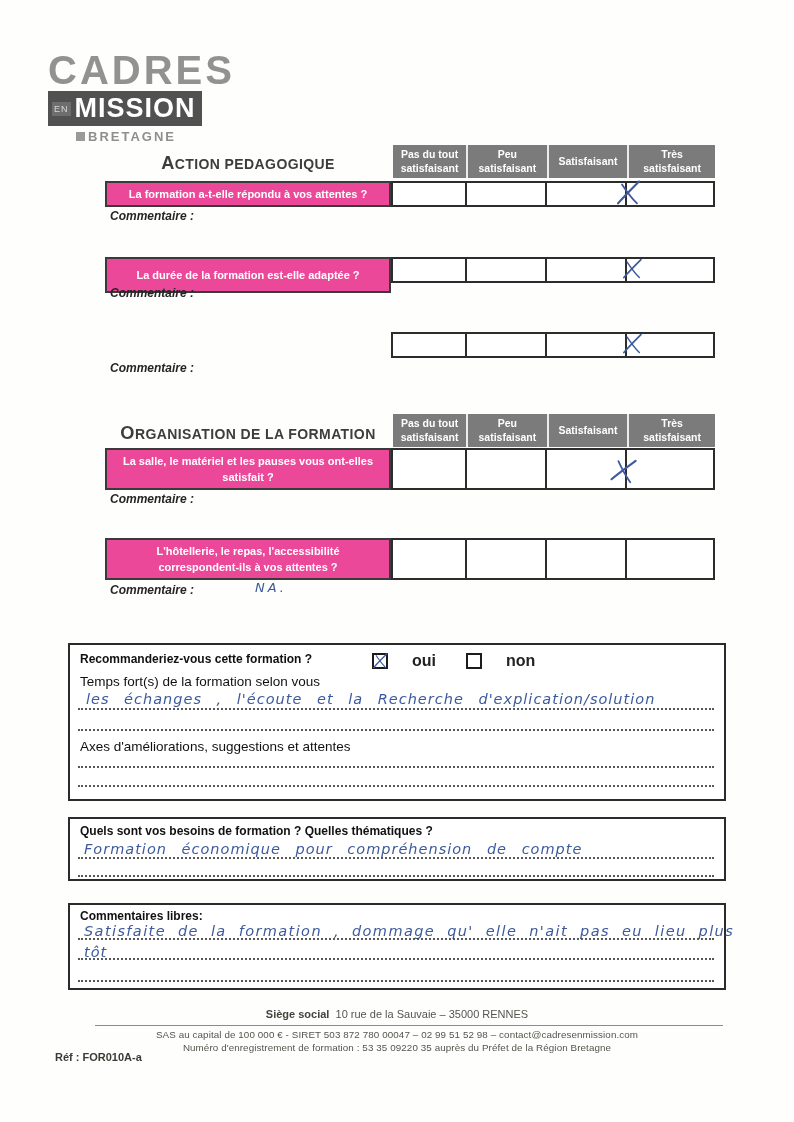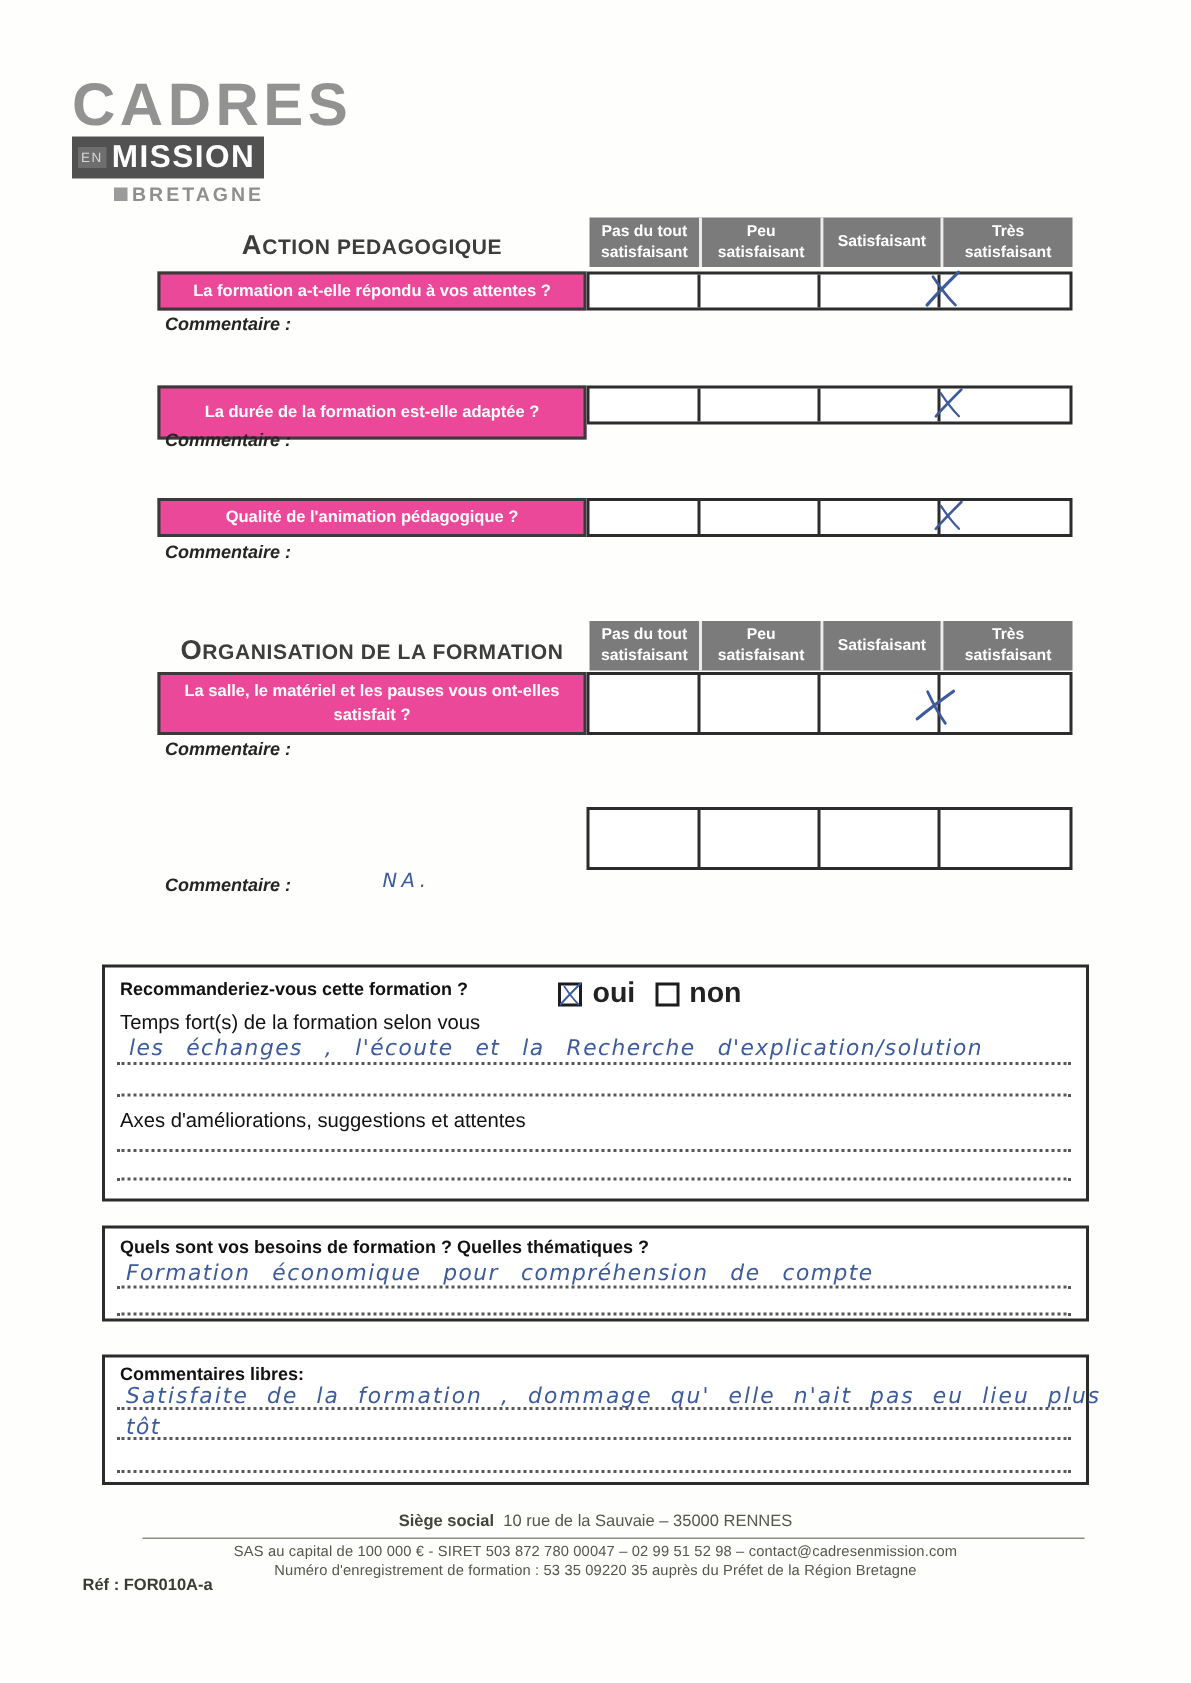--- a/index.html
+++ b/index.html
@@ -6,21 +6,21 @@
   .page{
     position:relative;width:794px;height:1122px;margin:0 auto;
     background:#fefefd;overflow:hidden;
     font-family:"Liberation Sans", sans-serif;color:#222;
   }
   
   .logo{position:absolute;left:48px;top:50px;}
   .logo-cadres{font-size:40px;font-weight:bold;color:#929292;letter-spacing:3px;line-height:1;}
   .logo-bar{margin-top:1px;background:#515151;color:#fff;display:inline-flex;align-items:center;padding:2px 6px 2px 4px;}
   .logo-en{font-size:9px;color:#d8d8d8;background:#6e6e6e;padding:2px 2px;margin-right:4px;letter-spacing:1px;}
-  .logo-mission{font-size:21px;font-weight:bold;letter-spacing:1px;}
+  .logo-mission{font-size:27px;font-weight:bold;letter-spacing:1px;}
   .logo-bretagne{margin-top:3px;margin-left:28px;font-size:13px;color:#8f8f8f;letter-spacing:2px;font-weight:bold;}
   .logo-sq{display:inline-block;width:9px;height:9px;background:#9a9a9a;margin-right:3px;}
   
   .sec-title{position:absolute;font-weight:bold;color:#3d3d3d;font-size:14px;letter-spacing:.4px;text-align:center;line-height:1.1;}
   .sec-title::first-letter{font-size:1.3em;}
   
   .cols{position:absolute;left:393px;width:322px;height:33px;display:flex;}
   .col{background:#7b7b7b;color:#fff;font-size:10.5px;font-weight:bold;display:flex;align-items:center;justify-content:center;text-align:center;line-height:1.25;border-right:2px solid #ececeb;box-sizing:border-box;padding:0 3px;}
   .col:last-child{border-right:none;}
   .c1{flex:74 1 0;} .c2{flex:80 1 0;} .c3{flex:80 1 0;} .c4{flex:88 1 0;}
@@ -33,21 +33,21 @@
   .xmark.tilt{transform:translateY(-45%) rotate(9deg);left:-20px;}
   
   .comment{position:absolute;left:110px;font-style:italic;font-weight:bold;font-size:12px;color:#252525;}
   .hand{position:absolute;color:#3c5a9c;font-family:"DejaVu Sans", sans-serif;font-style:italic;font-size:14.5px;letter-spacing:1px;word-spacing:9px;white-space:nowrap;}
   .hand.na{font-size:13px;letter-spacing:3px;}
   
   .fbox{position:absolute;left:68px;width:658px;border:2px solid #2b2b2b;box-sizing:border-box;background:#fff;}
   .fbox .bold{position:absolute;left:10px;font-weight:bold;font-size:12px;color:#111;white-space:nowrap;}
   .fbox .plain{position:absolute;left:10px;font-size:13.5px;color:#111;white-space:nowrap;}
   .dots{position:absolute;left:8px;right:10px;border-bottom:2px dotted #3a3a3a;opacity:.85;}
-  .cb-group{position:absolute;left:302px;display:flex;align-items:center;gap:7px;font-weight:bold;font-size:19px;text-align:right;}
+  .cb-group{position:absolute;left:302px;display:flex;align-items:center;gap:24px;font-weight:bold;font-size:16px;text-align:right;}
   .cb{width:12px;height:12px;border:2px solid #1c1c1c;display:inline-block;position:relative;background:#fff;}
   .cb svg{position:absolute;left:-4px;top:-4px;}
   
   .fline{position:absolute;left:0;width:100%;text-align:center;color:#55554c;}
   .f1{font-size:11px;}
   .f1 b{color:#44443c;}
   .fsmall{font-size:9.8px;letter-spacing:.1px;}
   .frule{position:absolute;left:95px;width:628px;border-top:1.5px solid #8d8d86;}
   .fref{position:absolute;left:55px;font-size:11px;font-weight:bold;color:#3b3b35;}
 </style>
@@ -108,23 +108,20 @@
     <div class="cell c2"></div>
     <div class="cell c3"></div>
     <div class="cell c4">
       <svg class="xmark xs" width="26" height="25" viewBox="0 0 32 27">
           <use href="#handx"></use>
         </svg>
     </div>
   </div>
   <div class="comment" style="top:286px;">Commentaire :</div>
 
-  <div class="qbar" style="top:332px;height:26px;">
-    <span>Qualité de l'animation pédagogique ?</span>
-  </div>
   <div class="cells" style="top:332px;height:26px;">
     <div class="cell c1"></div>
     <div class="cell c2"></div>
     <div class="cell c3"></div>
     <div class="cell c4">
       <svg class="xmark xs" width="26" height="25" viewBox="0 0 32 27">
           <use href="#handx"></use>
         </svg>
     </div>
   </div>
@@ -147,20 +144,23 @@
     <div class="cell c2"></div>
     <div class="cell c3"></div>
     <div class="cell c4">
       <svg class="xmark tilt" width="32" height="29" viewBox="0 0 32 27">
           <use href="#handx"></use>
         </svg>
     </div>
   </div>
   <div class="comment" style="top:492px;">Commentaire :</div>
 
+  <div class="qbar" style="top:538px;height:42px;">
+    <span>L'hôtellerie, le repas, l'accessibilité correspondent-ils à vos attentes ?</span>
+  </div>
   <div class="cells" style="top:538px;height:42px;">
     <div class="cell c1"></div>
     <div class="cell c2"></div>
     <div class="cell c3"></div>
     <div class="cell c4"></div>
   </div>
   <div class="comment" style="top:583px;">Commentaire :</div>
   <div class="hand na" style="left:255px;top:580px;">NA.</div>
 
   <div class="fbox" style="top:643px;height:158px;">

